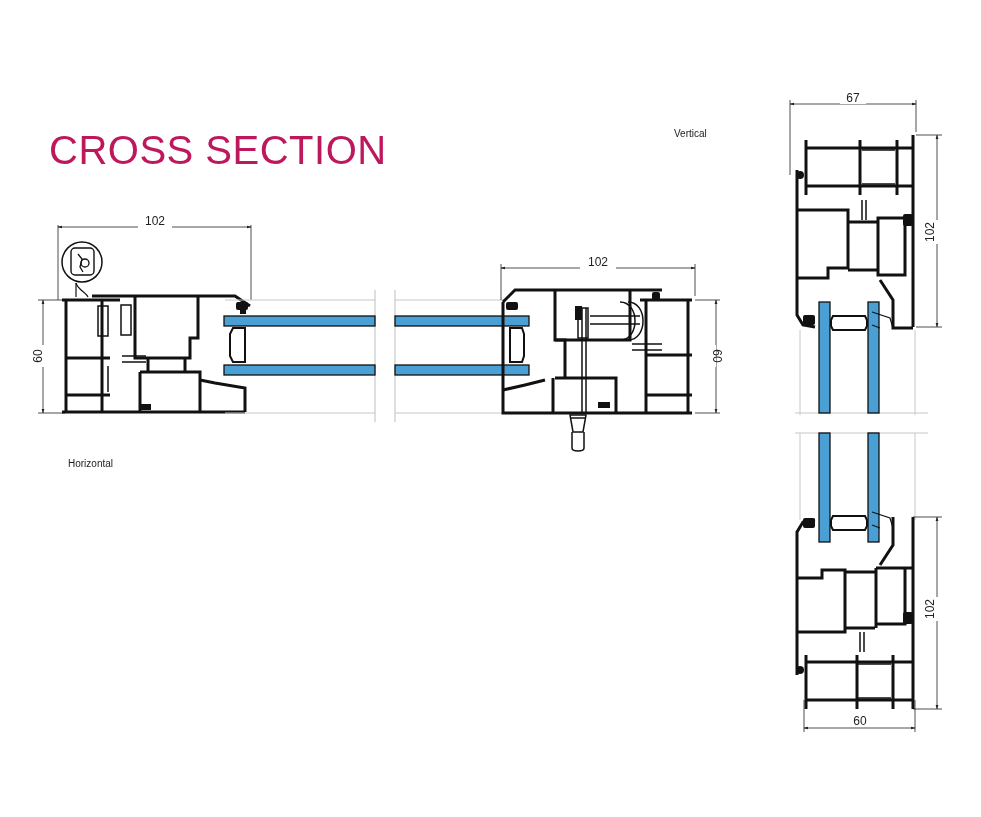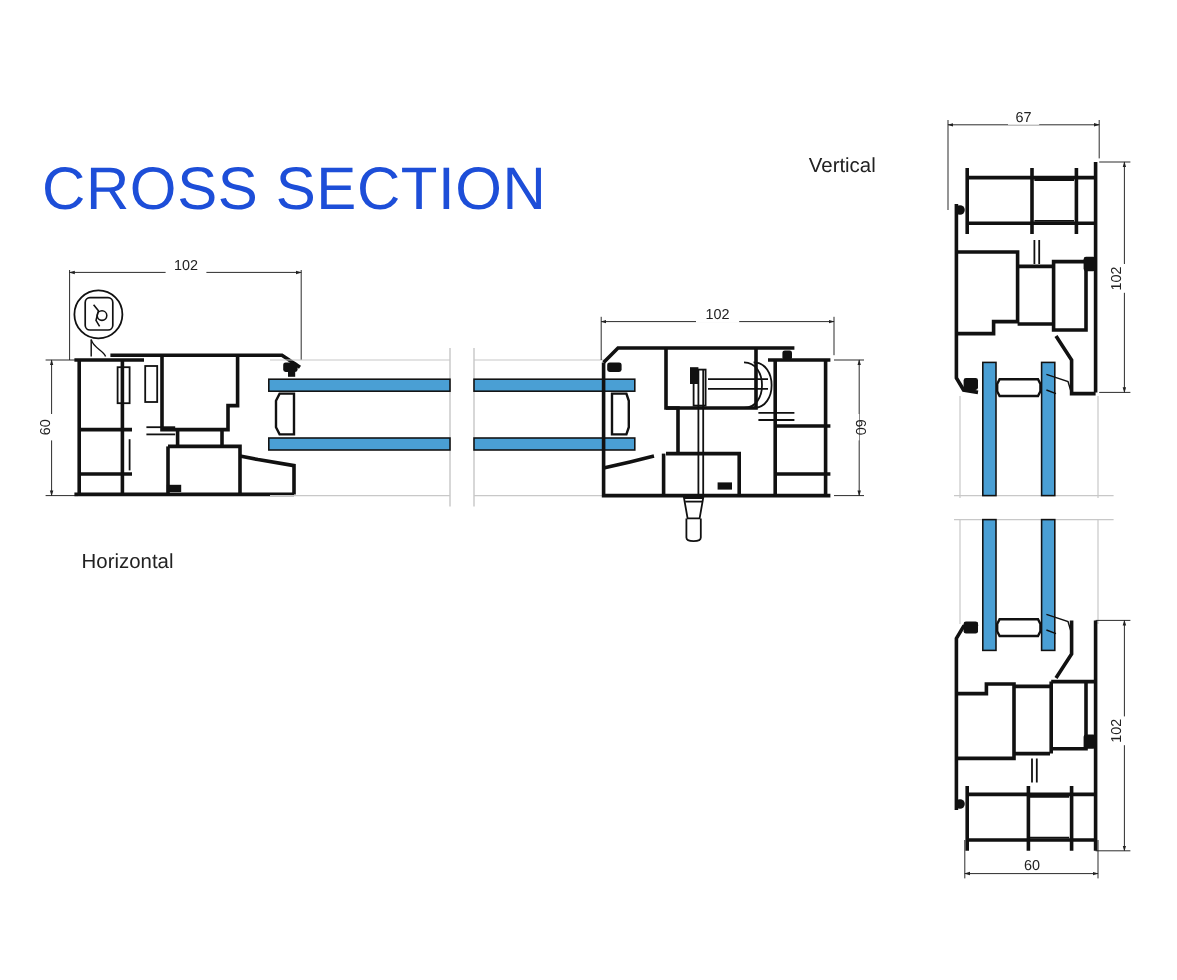--- a/index.html
+++ b/index.html
@@ -1,18 +1,18 @@
 <!DOCTYPE html>
 <html><head>
 <meta charset="utf-8">
 <style>
   html, body { margin: 0; padding: 0; background: #ffffff; }
   body { width: 981px; height: 817px; position: relative; overflow: hidden; font-family: "Liberation Sans", sans-serif; }
-  .title { position: absolute; left: 35px; top: 128px; font-size: 50px; color: #1d4ed8; letter-spacing: 0.5px; font-family: "Liberation Sans", sans-serif; font-weight: normal; }
-  .label { position: absolute; font-size: 17px; color: #222; font-family: "Liberation Sans", sans-serif; }
+  .title { position: absolute; left: 49px; top: 128px; font-size: 40px; color: #be185d; letter-spacing: 0.5px; font-family: "Liberation Sans", sans-serif; font-weight: normal; }
+  .label { position: absolute; font-size: 10px; color: #222; font-family: "Liberation Sans", sans-serif; }
   .lbl-vertical { left: 674px; top: 128px; }
   .lbl-horizontal { left: 68px; top: 458px; }
   svg { position: absolute; left: 0; top: 0; }
   .dim text { font-family: "Liberation Sans", sans-serif; font-size: 12px; fill: #222; }
 </style>
 </head>
 <body>
 
 <div class="title">CROSS SECTION</div>
 <div class="label lbl-vertical">Vertical</div>

